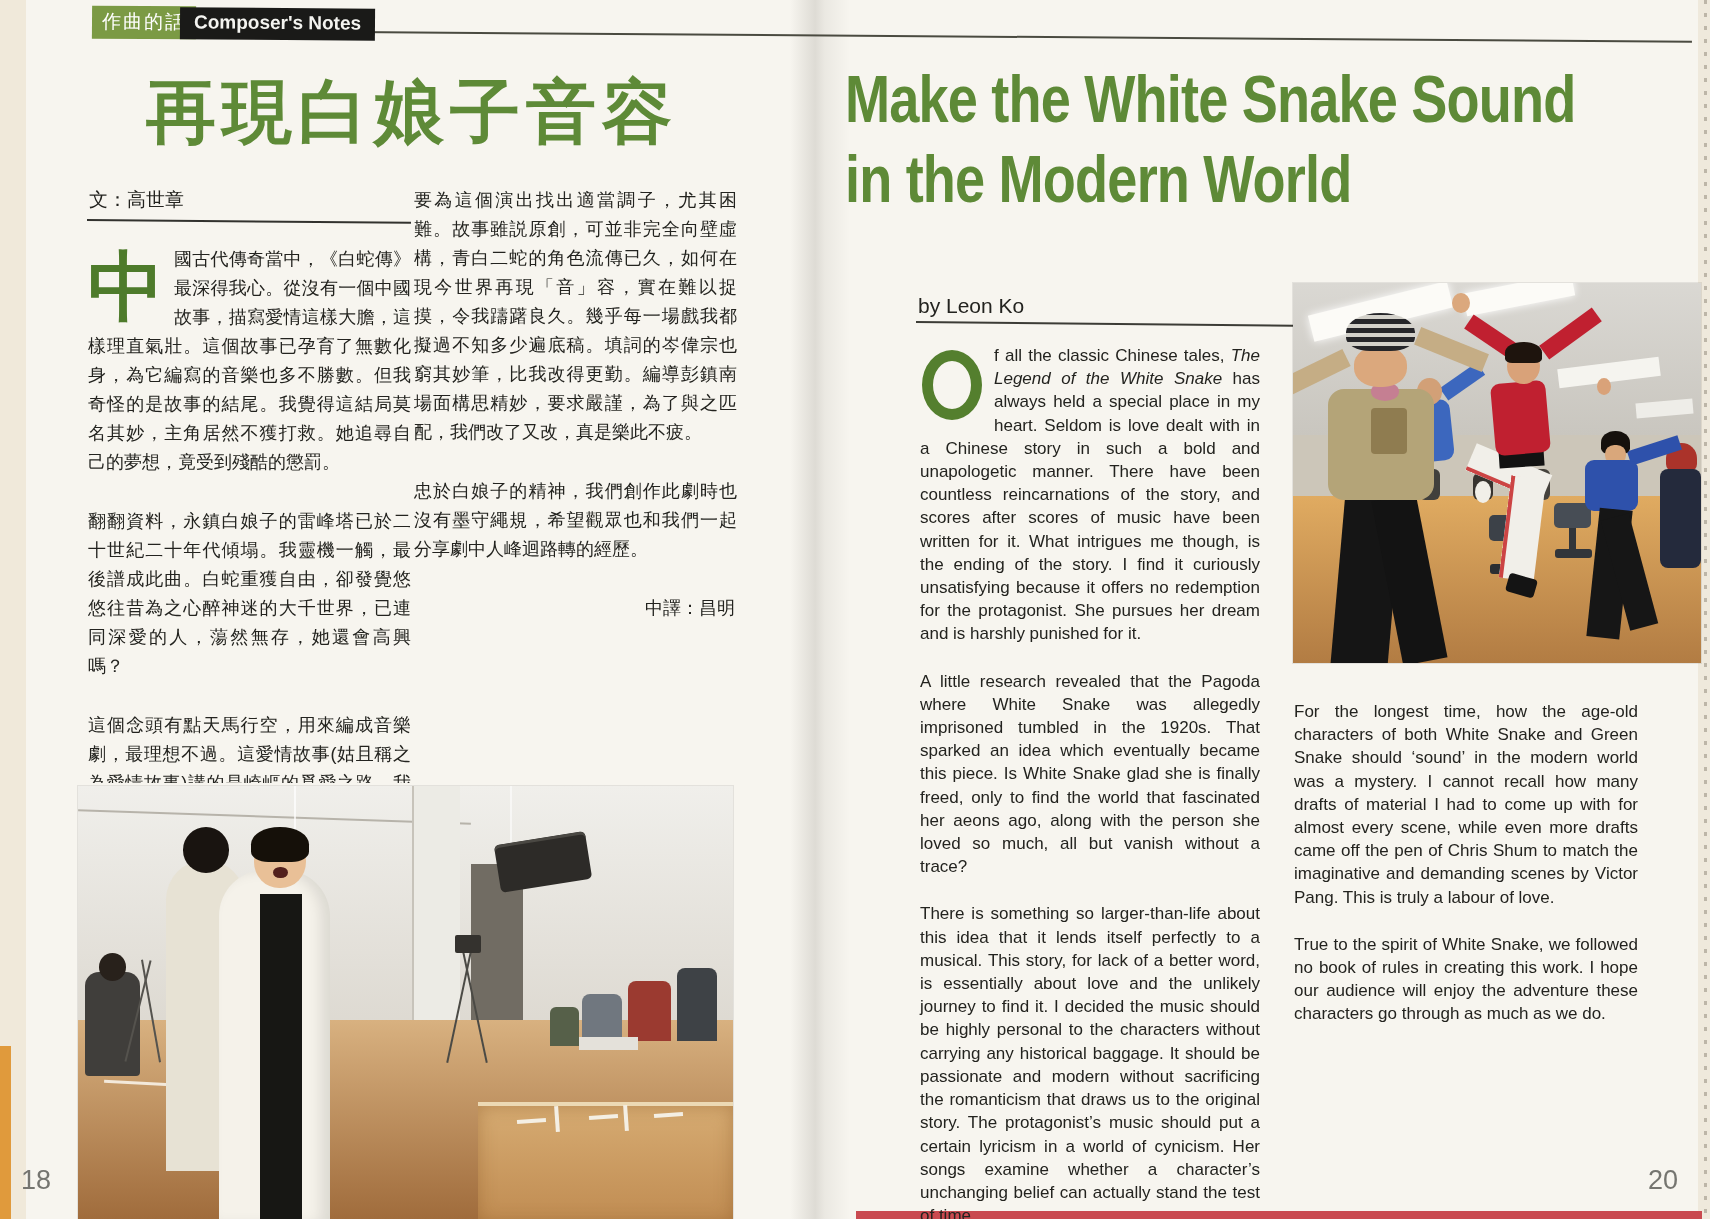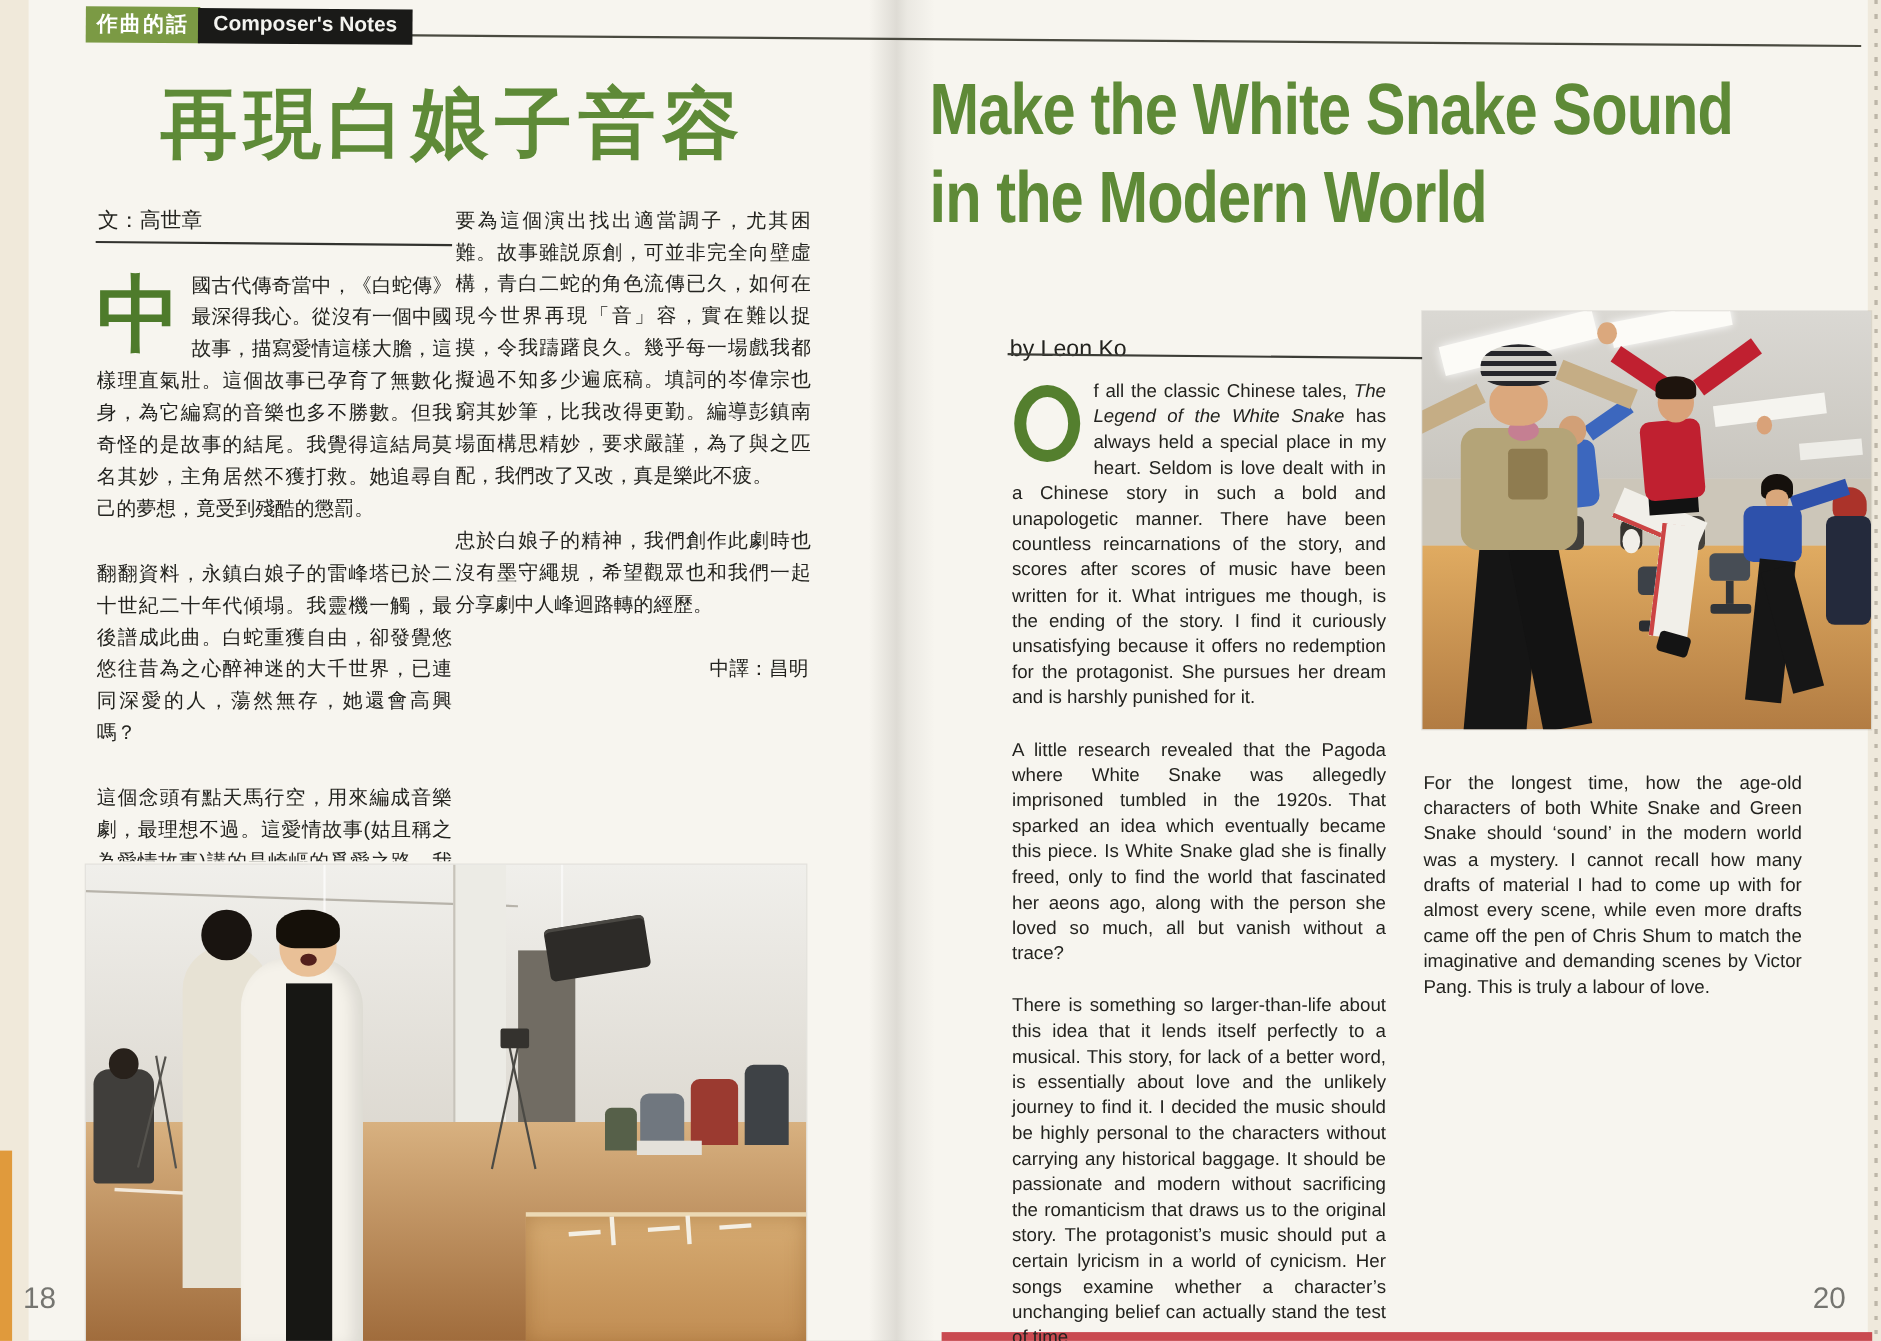--- a/index.html
+++ b/index.html
@@ -20,21 +20,21 @@
   .abs{position:absolute;}
   
   .edge-left{left:0;top:0;width:26px;height:1219px;background:#f0e9da;}
   .edge-orange{left:0;top:1046px;width:11px;height:173px;background:var(--edge-orange);}
   .edge-right{right:0;top:0;width:12px;height:1219px;background:#efe9dc;
     background-image:repeating-linear-gradient(180deg,#bdb6a8 0 4px,rgba(0,0,0,0) 4px 13px);
     background-size:3px 100%;background-repeat:no-repeat;background-position:6px 0;}
   .gutter{left:790px;top:0;width:60px;height:1219px;
     background:linear-gradient(90deg,rgba(90,85,75,0) 0%,rgba(90,85,75,0.16) 42%,rgba(90,85,75,0.08) 58%,rgba(90,85,75,0) 100%);}
   
-  .tag-cn{left:78px;top:6px;background:var(--header-green);color:#fff;font-weight:bold;
+  .tag-cn{left:92px;top:6px;background:var(--header-green);color:#fff;font-weight:normal;
     font-size:19px;padding:3px 10px 4px;transform:rotate(0.4deg);letter-spacing:2px;}
   .tag-en{left:180px;top:8px;background:var(--header-black);color:#f4f4f0;font-weight:bold;
     font-size:19px;padding:4px 14px 6px;transform:rotate(0.4deg);}
   .top-rule{left:352px;top:31px;width:1340px;height:2px;background:#4a4a40;
     transform:rotate(0.42deg);transform-origin:left center;}
   
   .title-cn{left:146px;top:66px;font-size:70px;font-weight:bold;color:var(--accent-green);
     letter-spacing:6px;white-space:nowrap;}
   .byline-cn{left:89px;top:187px;font-size:19px;}
   .byline-cn-rule{left:87px;top:219px;width:324px;height:2px;background:#32322e;
@@ -45,21 +45,21 @@
     font-size:18px;line-height:29px;}
   .col-cn2{left:414px;top:186px;width:323px;font-size:18px;line-height:29px;}
   .dropcap-cn{float:left;font-size:76px;line-height:72px;font-weight:bold;
     color:#4e7b2b;margin:6px 10px 2px 0;}
   .translator{text-align:right;padding-right:2px;margin-top:4px;}
   .pn{position:absolute;color:var(--page-number-grey);font-size:27px;}
   
   .title-en{left:845px;top:60px;font-size:66px;line-height:78px;font-weight:bold;
     color:var(--accent-green);transform:scaleX(0.82);transform-origin:left top;
     letter-spacing:-1px;white-space:nowrap;}
-  .byline-en{left:918px;top:306px;font-size:21px;}
+  .byline-en{left:918px;top:294px;font-size:21px;}
   .byline-en-rule{left:916px;top:321px;width:378px;height:2px;background:#3c3c36;
     transform:rotate(0.55deg);transform-origin:left center;}
   .col-en1{left:920px;top:344px;width:340px;font-size:17px;line-height:23.2px;}
   .col-en2{left:1294px;top:700px;width:344px;font-size:17px;line-height:23.2px;}
   .col-en1 p,.col-en2 p{margin:0 0 24px 0;}
   .dropcap-o{float:left;width:38px;height:48px;border:11px solid #547f2e;
     border-radius:50%;margin:6px 12px 2px 2px;position:relative;}
   .dropcap-o span{position:absolute;opacity:0;font-size:4px;}
   .ital{font-style:italic;}
   .red-strip{left:856px;top:1211px;width:846px;height:8px;background:var(--red-strip);}
@@ -288,18 +288,19 @@
       <div class="rp-w-leg2"></div>
       <div class="rp-w-torso"></div>
       <div class="rp-w-print"></div>
       <div class="rp-w-scarf"></div>
       <div class="rp-w-face"></div>
       <div class="rp-w-beanie"></div>
     </div>
 
     <div class="col col-en2">
       <p>For the longest time, how the age-old characters of both White Snake and Green Snake should ‘sound’ in the modern world was a mystery. I cannot recall how many drafts of material I had to come up with for almost every scene, while even more drafts came off the pen of Chris Shum to match the imaginative and demanding scenes by Victor Pang. This is truly a labour of love.</p>
+      <p>True to the spirit of White Snake, we followed no book of rules in creating this work. I hope our audience will enjoy the adventure these characters go through as much as we do.</p>
     </div>
 
     <div class="pn" style="left:1648px;top:1165px;">20</div>
   </div>
 
 </div>
 
 </body></html>

